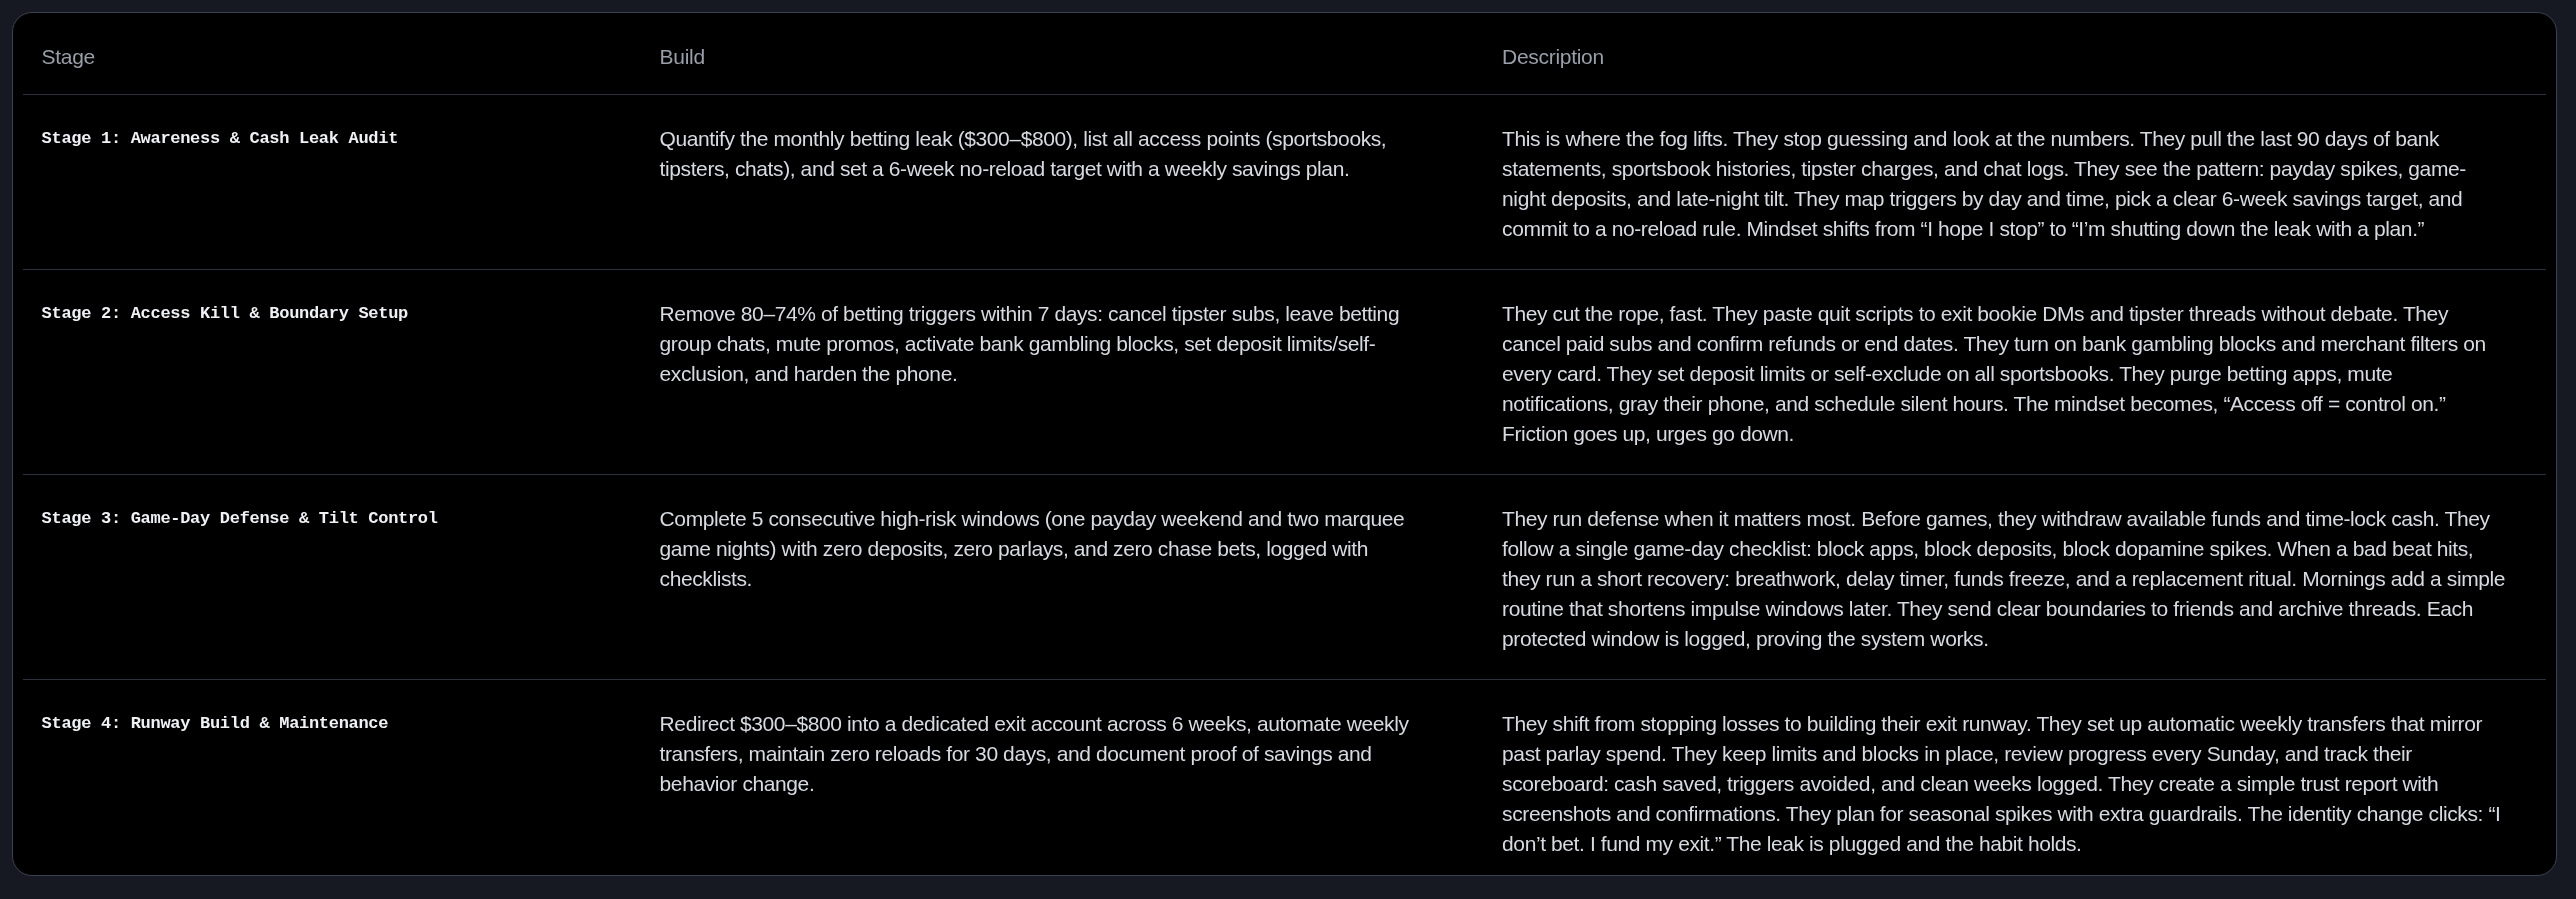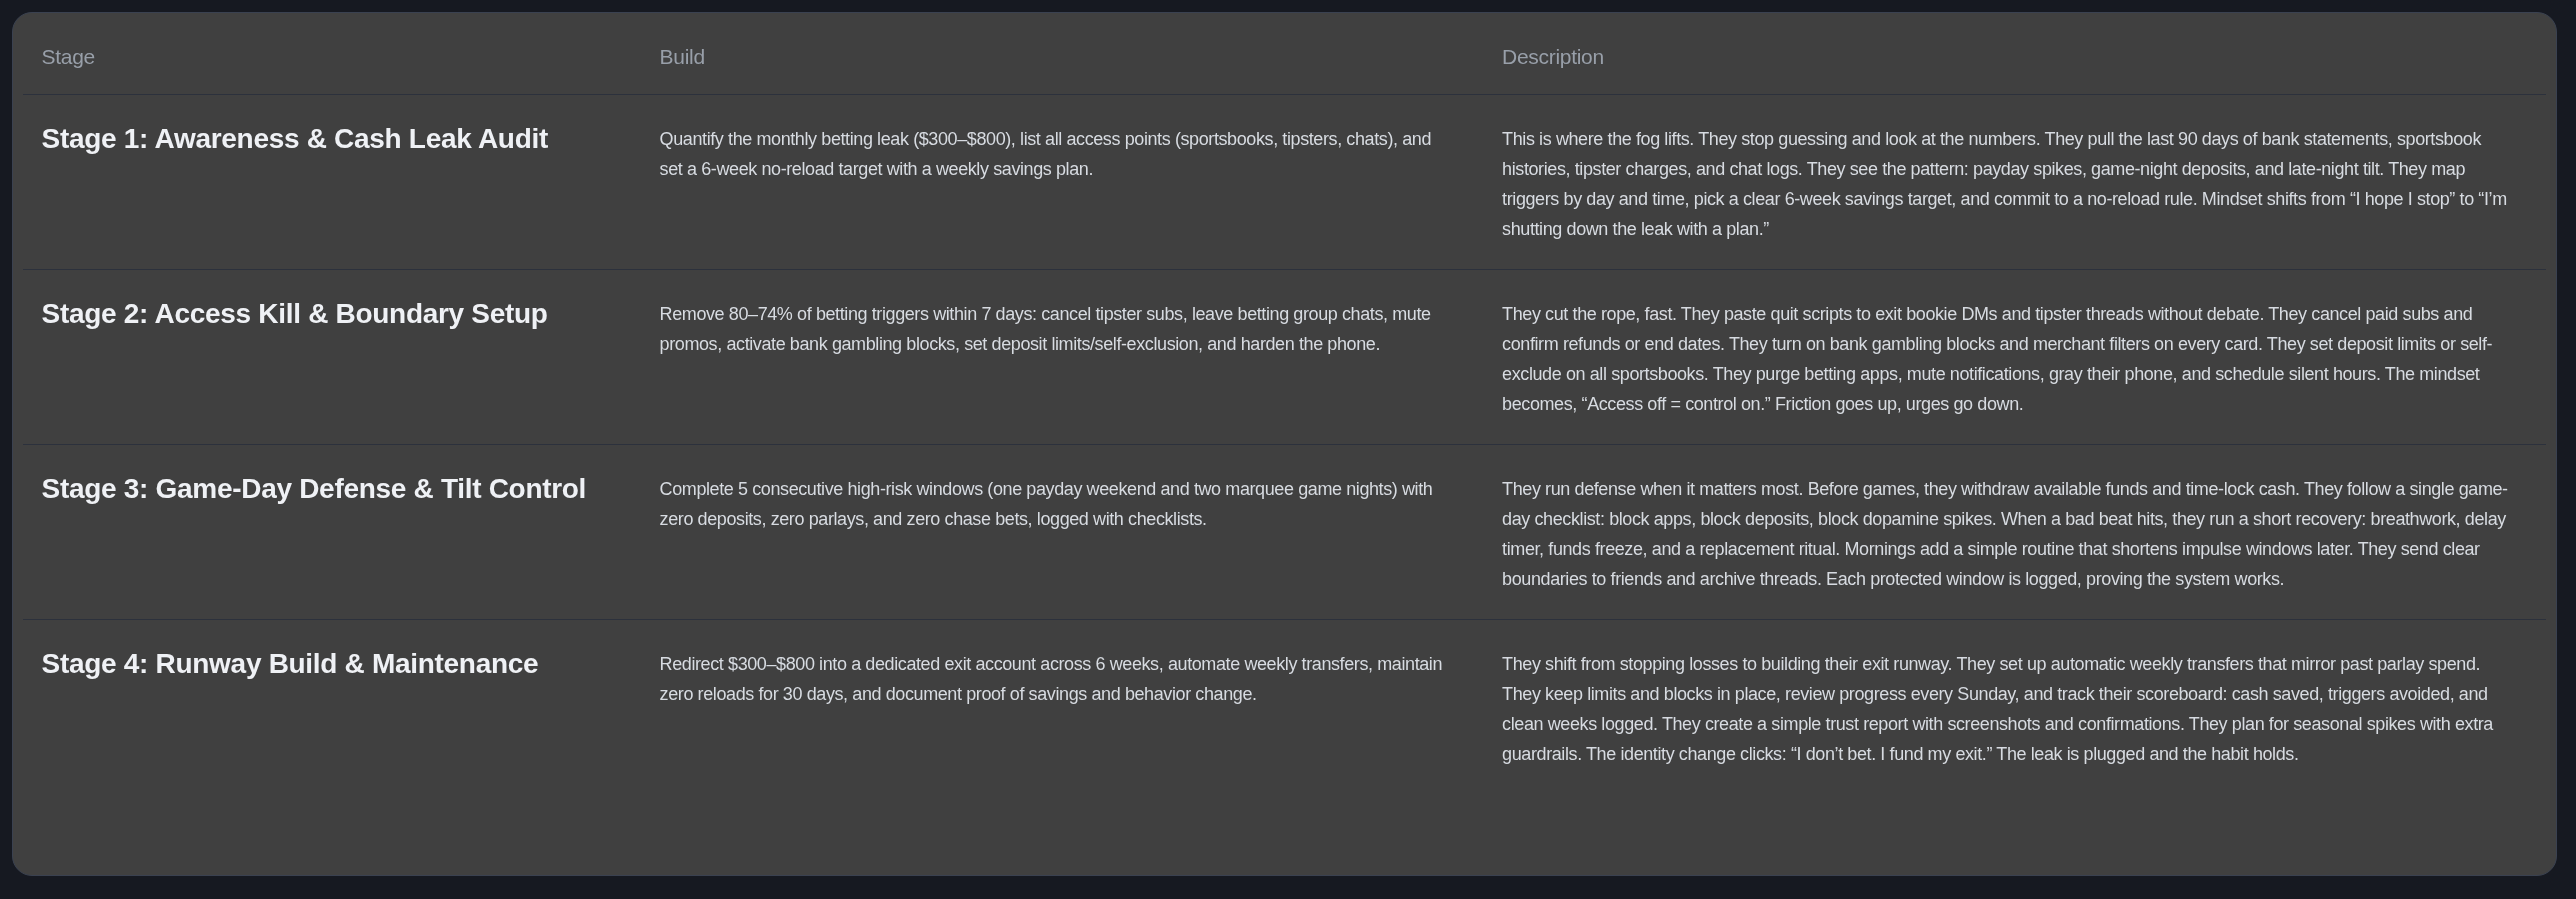--- a/index.html
+++ b/index.html
@@ -13,21 +13,21 @@
     overflow: hidden;
   }
   .page {
     width: 2576px;
     height: 900px;
     padding: 12px 19.5px 24px 12px;
   }
   .card {
     width: 100%;
     height: 864px;
-    background: #404040;
+    background: #000000;
     border: 1.7px solid #3a4150;
     border-radius: 20px;
     padding: 0 10px;
     overflow: hidden;
   }
   table.stages-table {
     width: 100%;
     border-collapse: collapse;
     table-layout: fixed;
   }
@@ -38,33 +38,34 @@
     text-align: left;
     font-weight: 400;
     font-size: 21px;
     letter-spacing: -0.3px;
     color: #989fa9;
     padding: 32px 34px 25px 18.6px;
     border-bottom: 1.7px solid #2c313c;
   }
   td {
     vertical-align: top;
-    font-size: 18px;
+    font-size: 21px;
     line-height: 30px;
     letter-spacing: -0.4px;
     color: #d7dbe1;
     padding: 29px 37px 25px 18.6px;
     border-bottom: 1.7px solid #2c313c;
   }
   tbody tr:last-child td { border-bottom: none; }
   td.stage-cell {
     font-weight: 700;
-    font-size: 28px;
+    font-size: 17px;
     color: #eff1f5;
     letter-spacing: -0.3px;
+    font-family: Liberation Mono, monospace;
   }
 </style>
 </head>
 <body>
 
 <div class="page">
   <div class="card">
     <table class="stages-table">
       <colgroup>
         <col class="col-stage">

